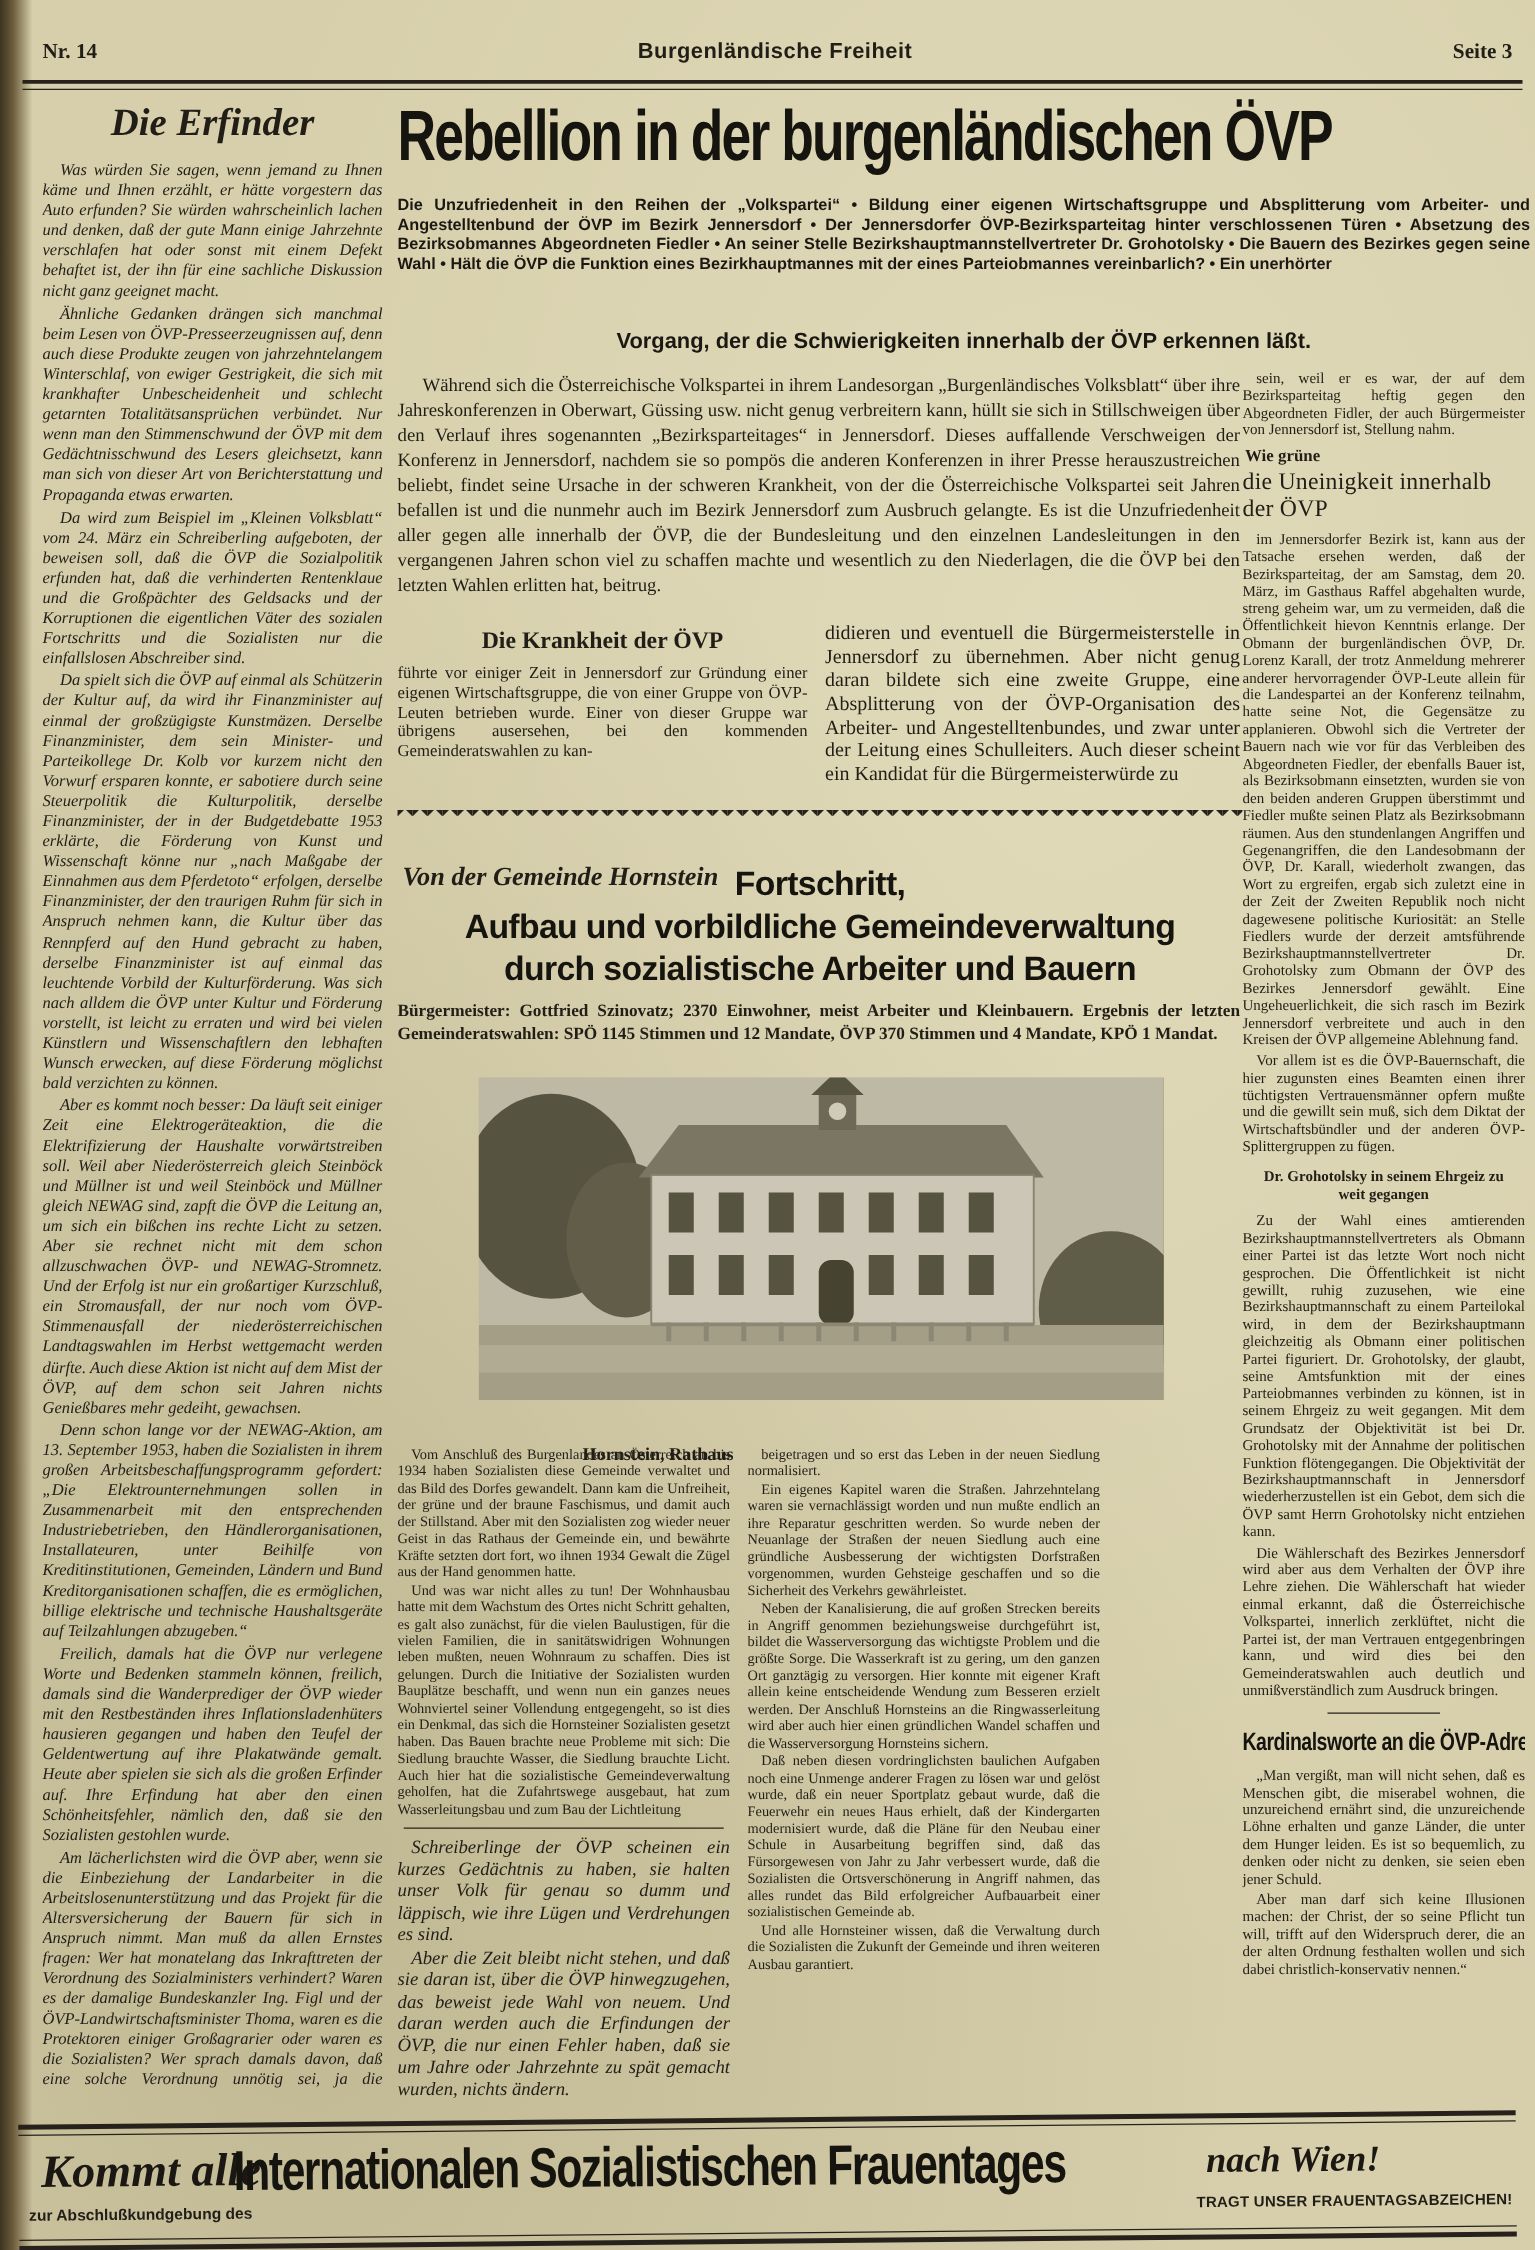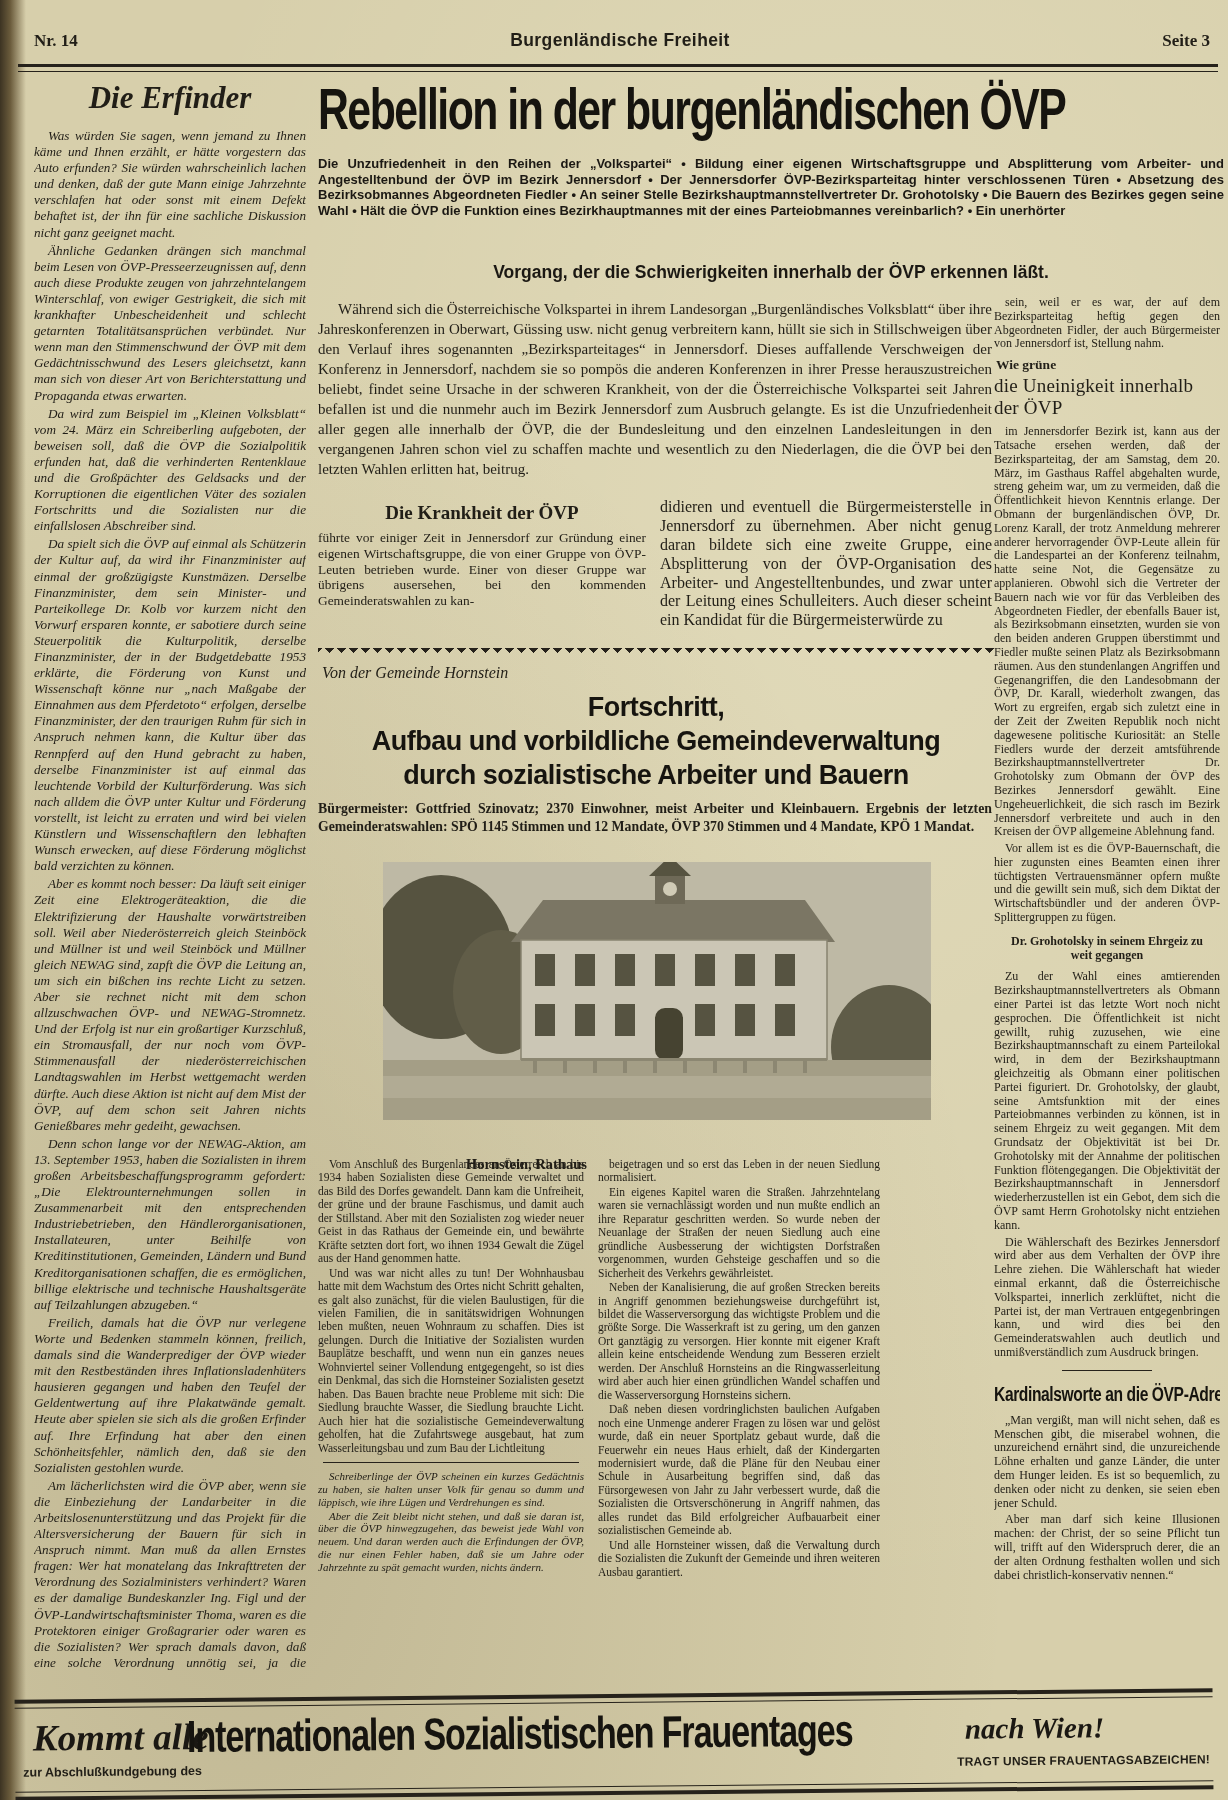--- a/index.html
+++ b/index.html
@@ -36,36 +36,36 @@
   .krank-head{position:absolute;left:318px;top:502px;width:328px;text-align:center;font-weight:bold;font-size:19px;}
   .krank-c1{position:absolute;left:318px;top:530px;width:328px;height:112px;overflow:hidden;
     font-size:13.4px;line-height:1.18;text-align:justify;}
   .krank-c2{position:absolute;left:660px;top:498px;width:332px;height:140px;overflow:hidden;
     font-size:16px;line-height:1.18;text-align:justify;}
   .zigzag{position:absolute;left:318px;top:648px;width:676px;height:8px;
     background:
       linear-gradient(135deg,#26221b 25%,transparent 25%) 0 0/12px 8px repeat-x,
       linear-gradient(45deg,transparent 75%,#26221b 75%) 0 0/12px 8px repeat-x;}
   
-  .kicker{position:absolute;left:322px;top:664px;font-style:italic;font-weight:normal;font-size:16px;}
+  .kicker{position:absolute;left:322px;top:689px;font-style:italic;font-weight:bold;font-size:21px;}
   .h-line{position:absolute;left:318px;width:676px;text-align:center;font-family:Liberation Sans, sans-serif;
     font-weight:bold;color:#16140f;letter-spacing:-.5px;}
   .h1a{top:692px;font-size:27px;}
   .h1b{top:726px;font-size:27px;}
   .h1c{top:760px;font-size:27px;}
   .byline{position:absolute;left:318px;top:800px;width:674px;font-weight:bold;font-size:13.8px;line-height:1.3;text-align:justify;}
   .photo{position:absolute;left:383px;top:862px;width:548px;height:258px;background:#bdb8a4;
     box-shadow:0 0 0 1px rgba(60,54,38,.35) inset;}
   .caption{position:absolute;left:306px;top:1128px;width:676px;padding-left:160px;box-sizing:border-box;
     font-weight:bold;font-size:14.5px;margin-top:28px;}
   .hcol1{position:absolute;left:318px;top:1158px;width:266px;height:534px;overflow:hidden;}
   .hcol2{position:absolute;left:598px;top:1158px;width:282px;height:534px;overflow:hidden;}
   .hcol1 p,.hcol2 p{font-size:11.5px;line-height:1.17;text-align:justify;text-indent:11px;margin:0 0 1px 0;}
   .col-rule{border:none;border-top:1.5px solid #26221b;width:96%;margin:7px auto 7px auto;}
-  .hcol1 .ital p{font-style:italic;font-size:11px;}
+  .hcol1 .ital p{font-style:italic;font-size:15px;}
   
   .rcol{position:absolute;left:994px;top:296px;width:226px;height:1398px;overflow:hidden;}
   .rcol p{font-size:12px;line-height:1.15;text-align:justify;text-indent:11px;margin:0 0 3px 0;}
   .sub-small{font-weight:bold;font-size:13.5px;margin:6px 0 2px 2px;}
   .sub-big{font-size:19px;margin:0 0 6px 0;letter-spacing:.2px;}
   .sub-center{font-weight:bold;font-size:12px;text-align:center;line-height:1.15;margin:10px 6px 8px 6px;}
   .mini-rule{border:none;border-top:1.5px solid #26221b;width:90px;margin:10px auto 12px auto;}
   .kard-head{font-family:"Liberation Sans",sans-serif;font-weight:bold;font-size:20px;letter-spacing:-.5px;
     white-space:nowrap;transform:scaleX(.78);transform-origin:left;margin:2px 0 8px 0;color:#16140f;}
   

